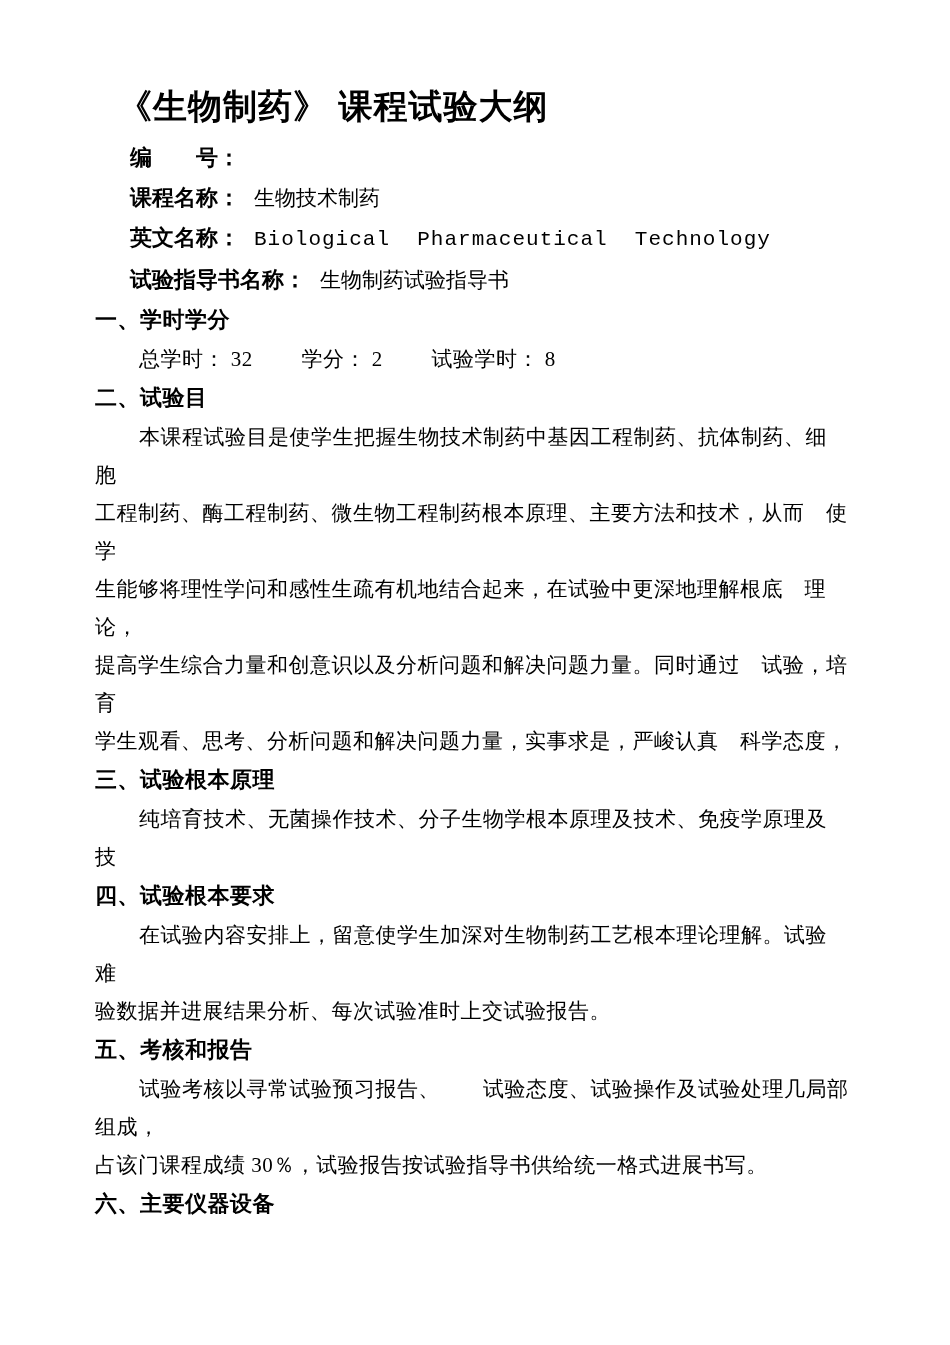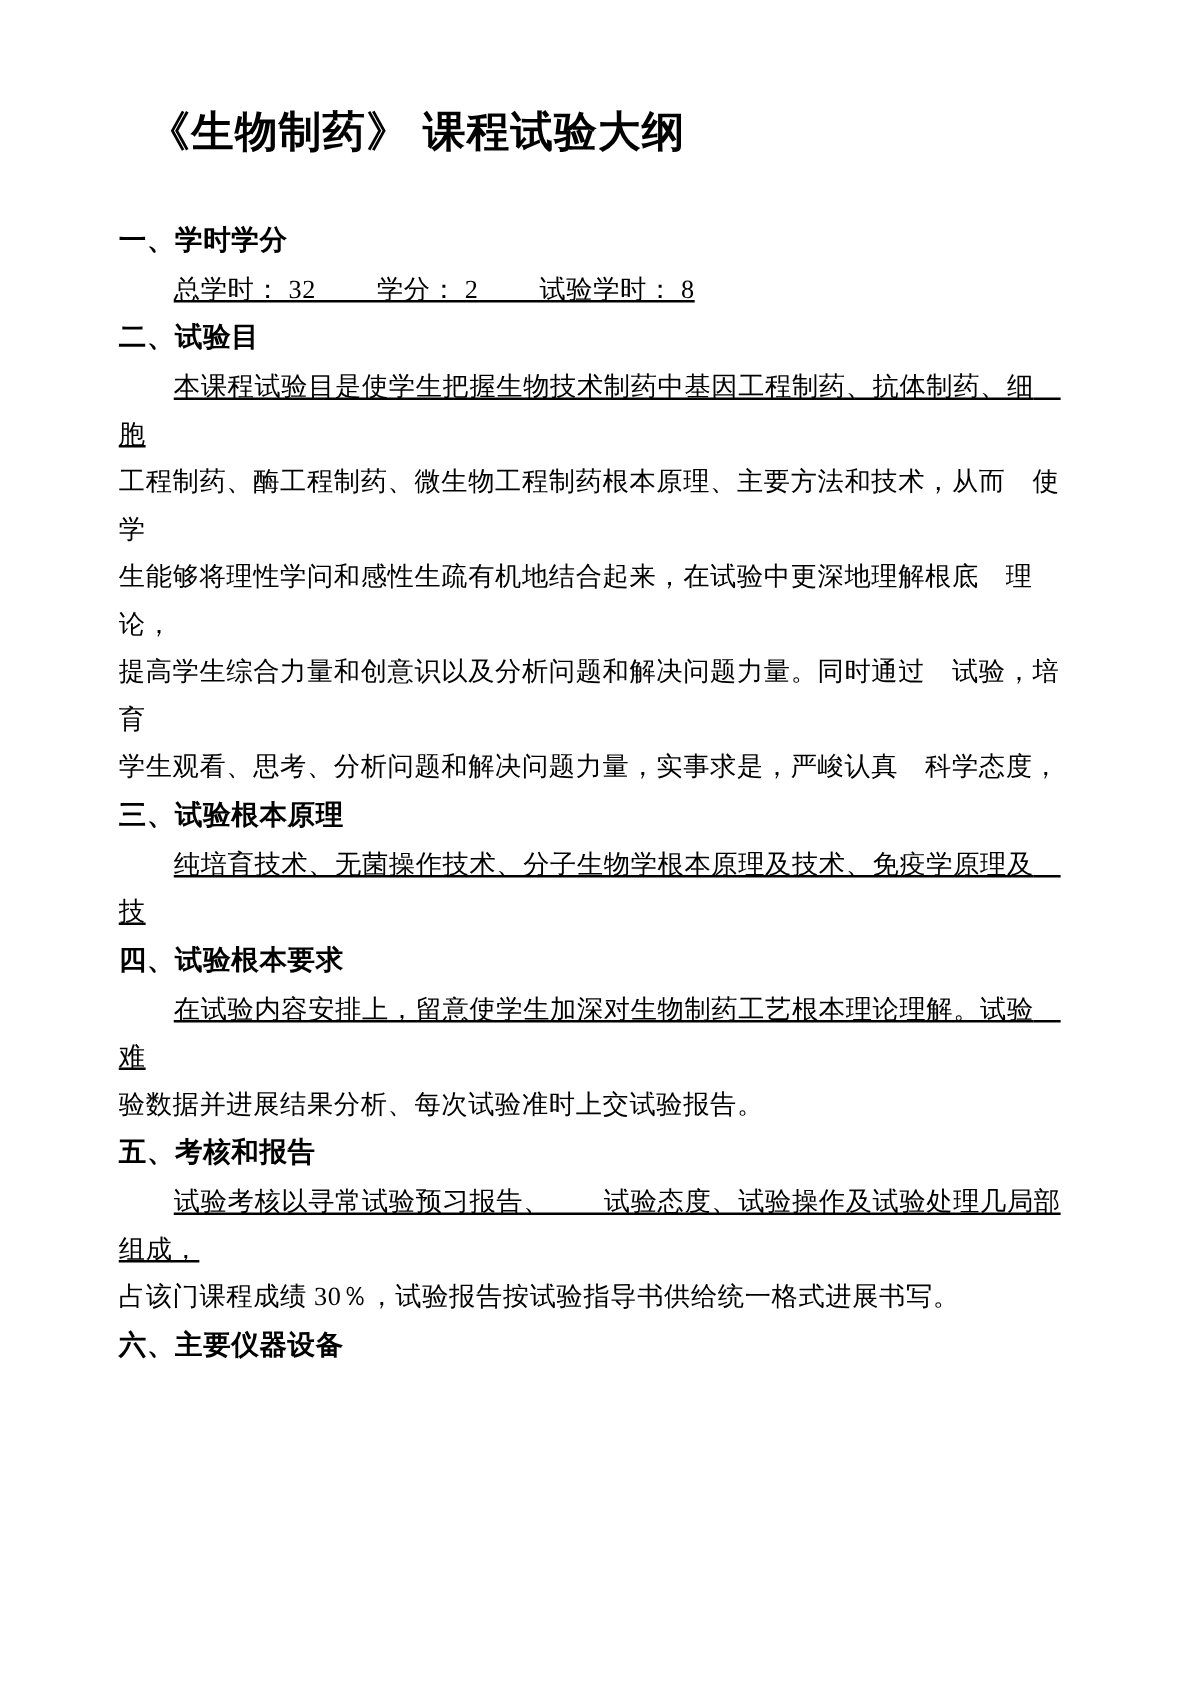--- a/index.html
+++ b/index.html
@@ -8,21 +8,21 @@
     width: 950px;
     height: 1345px;
     box-sizing: border-box;
     background: #ffffff;
     color: #000000;
     padding: 82px 92px 0 95px;
     font-family: "Liberation Serif", "DejaVu Serif", serif;
     overflow: hidden;
   }
   .title {
-    margin: 0 0 42px 23px;
+    margin: 0 0 8px 23px;
     font-size: 34px;
     line-height: 48px;
     font-weight: bold;
     font-family: "Liberation Sans", "DejaVu Sans", sans-serif;
     white-space: pre-wrap;
     letter-spacing: 1px;
   }
   .meta { margin-left: 35px; }
   .meta-line {
     font-size: 21px;
@@ -44,29 +44,35 @@
     font-family: "Liberation Sans", "DejaVu Sans", sans-serif;
     letter-spacing: 0.5px;
   }
   .line {
     margin: 0;
     font-size: 21px;
     line-height: 38px;
     white-space: pre-wrap;
     letter-spacing: 0.5px;
   }
-  .indent { text-indent: 44px; text-decoration: underline; }
+  .indent { text-indent: 44px; }
 </style>
 </head>
 <body>
 
 <div class="page">
 
   <h1 class="title">《生物制药》 课程试验大纲</h1>
 
+  <div class="meta">
+    <div class="meta-line"><span class="label">编　　号：</span><span class="value"></span></div>
+    <div class="meta-line"><span class="label">课程名称：</span><span class="value">生物技术制药</span></div>
+    <div class="meta-line"><span class="label">英文名称：</span><span class="value mono">Biological  Pharmaceutical  Technology</span></div>
+    <div class="meta-line"><span class="label">试验指导书名称：</span><span class="value">生物制药试验指导书</span></div>
+  </div>
 
   <section>
     <h2 class="heading">一、学时学分</h2>
     <p class="line indent">总学时： 32　　 学分： 2　　 试验学时： 8</p>
   </section>
 
   <section>
     <h2 class="heading">二、试验目</h2>
     <p class="line indent">本课程试验目是使学生把握生物技术制药中基因工程制药、抗体制药、细　胞</p>
     <p class="line">工程制药、酶工程制药、微生物工程制药根本原理、主要方法和技术，从而　使学</p>

